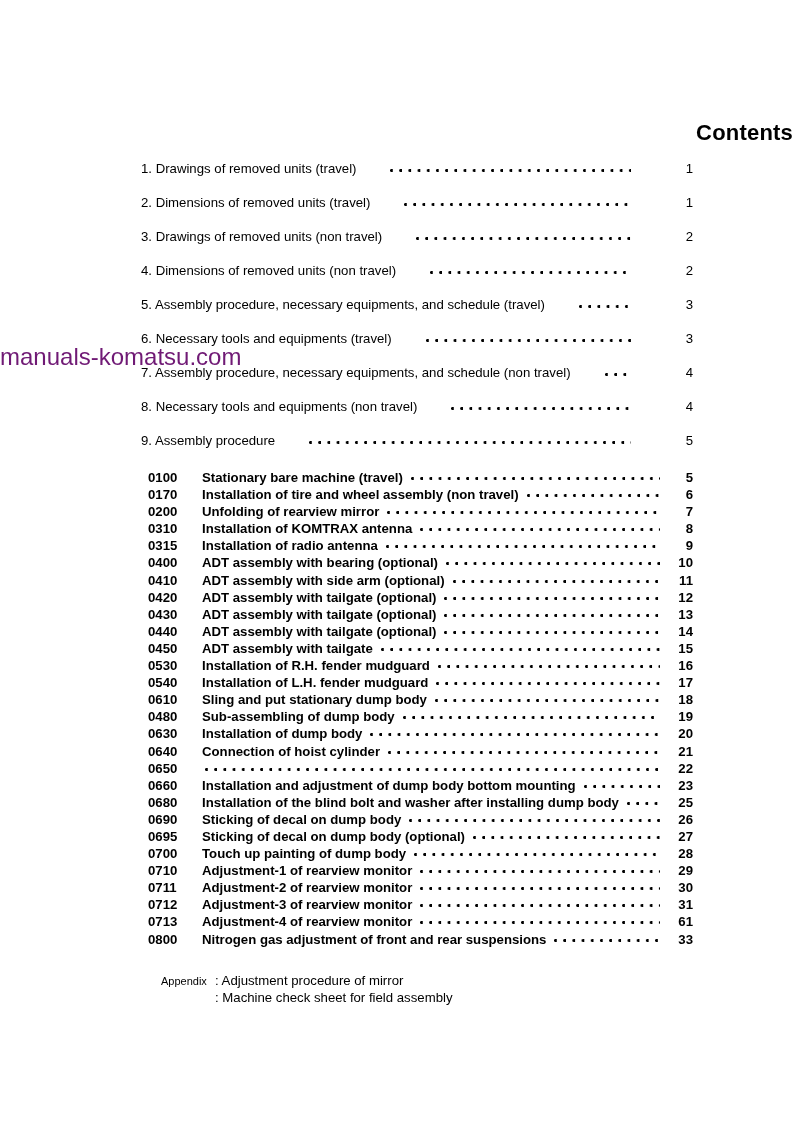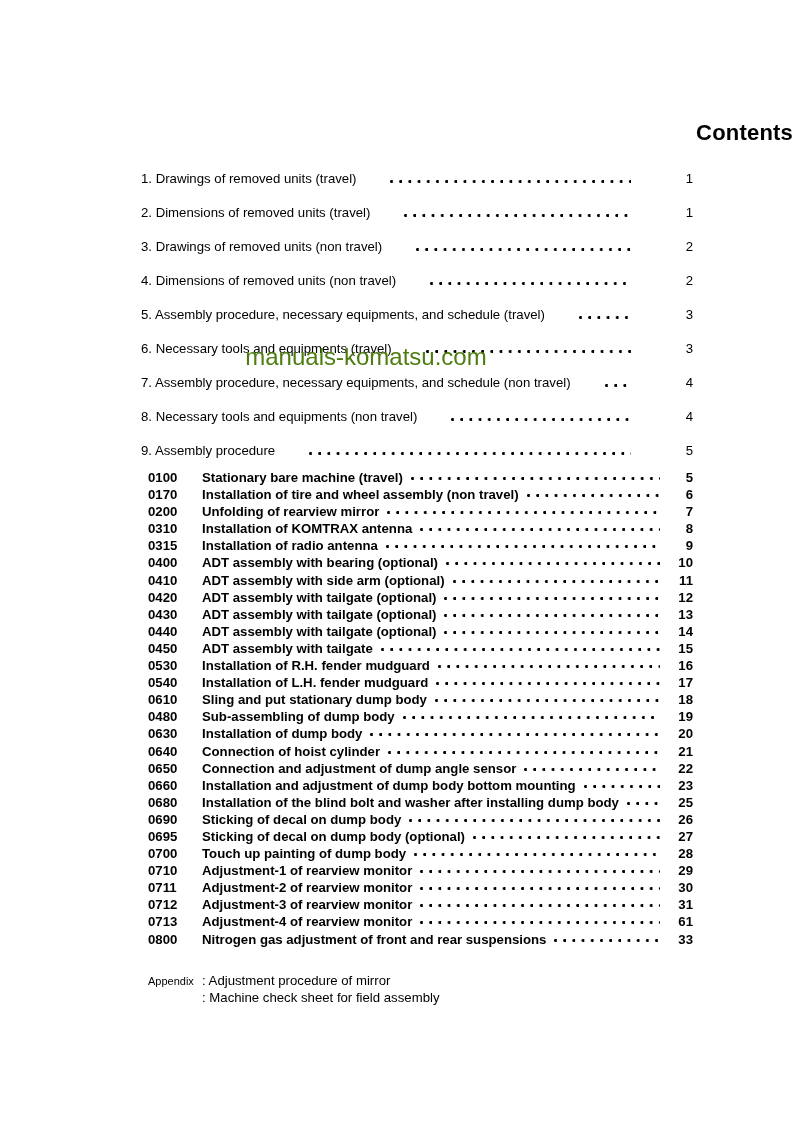--- a/index.html
+++ b/index.html
@@ -30,21 +30,21 @@
 
   
   .toc-top {
     position: absolute;
     left: 141px;
     top: 161px;
     width: 552px;
   }
   .toc-top .row {
     display: flex;
-    align-items: center;
+    align-items: flex-start;
     height: 34px;
     font-size: 13.2px;
     white-space: nowrap;
     gap: 24px;
   }
   .toc-top .row .label {
     flex: 0 0 auto;
     padding-right: 6px;
   }
   .toc-top .row .leader {
@@ -104,21 +104,21 @@
     margin: 0 3px;
   }
   .toc-items .row .pageno {
     flex: 0 0 30px;
     text-align: right;
   }
 
   
   .appendix {
     position: absolute;
-    left: 148px;
+    left: 161px;
     top: 973px;
     width: 545px;
   }
   .appendix .row {
     display: flex;
     align-items: baseline;
     height: 17.1px;
     font-size: 13.2px;
     white-space: nowrap;
   }
@@ -129,23 +129,23 @@
   .appendix .row .aval {
     flex: 0 0 auto;
   }
 
   
   .watermark {
     position: absolute;
     left: 0;
     top: 343px;
     width: 732px;
-    text-align: center;
+    text-align: left;
     font-size: 24px;
-    color: #4d7c0f;
+    color: #701a75;
     letter-spacing: 0px;
     pointer-events: none;
   }
 </style>
 </head>
 <body>
 
 <div class="page">
 
   <div class="page-title">Contents</div>
@@ -298,21 +298,20 @@
         <span class="pageno">20</span>
       </div>
       <div class="row">
         <span class="code">0640</span>
         <span class="label">Connection of hoist cylinder</span>
         <span class="leader"></span>
         <span class="pageno">21</span>
       </div>
       <div class="row">
         <span class="code">0650</span>
-        <span class="label">Connection and adjustment of dump angle sensor</span>
         <span class="leader"></span>
         <span class="pageno">22</span>
       </div>
       <div class="row">
         <span class="code">0660</span>
         <span class="label">Installation and adjustment of dump body bottom mounting</span>
         <span class="leader"></span>
         <span class="pageno">23</span>
       </div>
       <div class="row">

